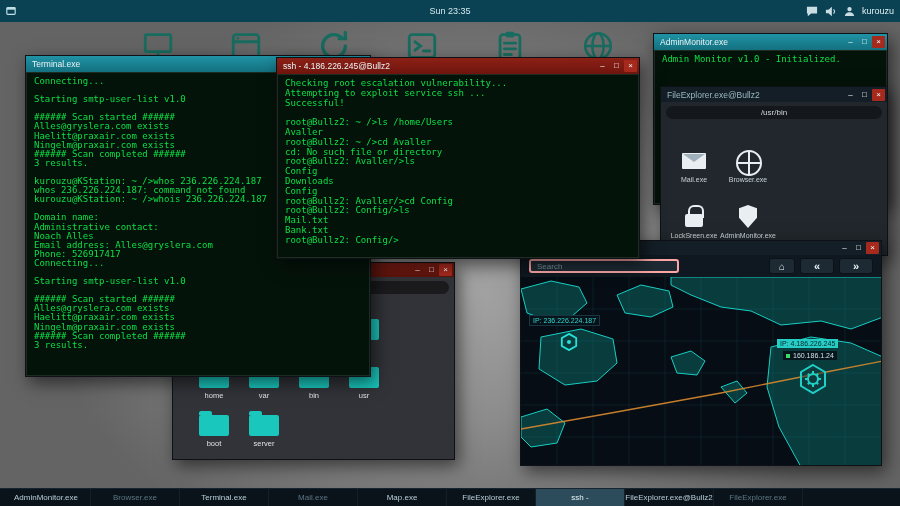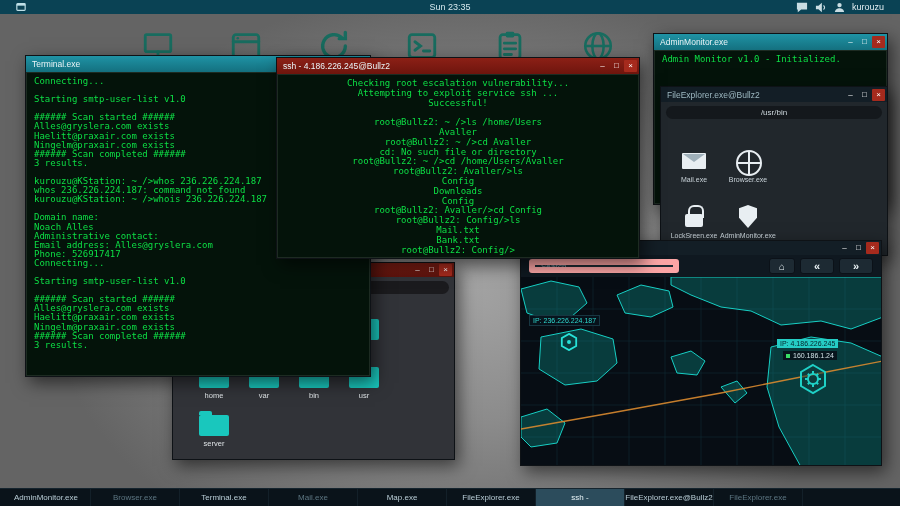--- a/index.html
+++ b/index.html
@@ -1,21 +1,21 @@
 <!DOCTYPE html>
 <html><head>
 <meta charset="utf-8">
 <style>
   *{margin:0;padding:0;box-sizing:border-box;}
   html,body{width:900px;height:506px;overflow:hidden;background:#000;font-family:"Liberation Sans",sans-serif;}
   .stage{position:absolute;top:0;left:0;width:900px;height:506px;overflow:hidden;
     background:radial-gradient(ellipse 420px 300px at 52% 57%, #a3a3a3 0%, #8b8b8b 45%, #757575 75%, #646464 100%);}
 
   
-  .topbar{position:absolute;top:0;left:0;width:900px;height:14px;background:#0a4254;display:flex;align-items:center;padding:0 16px;z-index:20;}
+  .topbar{position:absolute;top:0;left:0;width:900px;height:22px;background:#0a4254;display:flex;align-items:center;padding:0 6px;z-index:20;}
   .clock{position:absolute;left:0;right:0;text-align:center;font-size:9px;color:#d6e9ef;}
   .tb-left{display:flex;align-items:center;gap:4px;}
   .tb-right{margin-left:auto;display:flex;align-items:flex-start;gap:7px;z-index:1;}
   .username{font-size:9px;color:#e3eff3;}
 
   
   .dicon{position:absolute;top:26px;width:40px;height:40px;z-index:1;display:flex;align-items:center;justify-content:center;}
 
   
   .window{position:absolute;border:1px solid #0e1216;box-shadow:4px 6px 16px rgba(0,0,0,.55);background:#20262b;}
@@ -26,21 +26,21 @@
   .wbtn{width:13px;height:12px;line-height:11px;text-align:center;font-size:8px;color:#fff;margin-left:1px;}
   .wbtn.close{background:#a52a1d;border-radius:1px;}
   .tb-teal{background:linear-gradient(#1f93a5,#14707f);}
   .tb-red{background:linear-gradient(#8c2016,#6e150d);}
   .tb-maroon{background:linear-gradient(#7a1d13,#5d130c);}
   .tb-dark{background:#131e26;}
 
   
   .termbody{position:absolute;left:0;right:0;top:16px;bottom:0;background:#04130a;border:1px solid #1d2b22;padding:4px 7px;overflow:hidden;font-family:"DejaVu Sans Mono",monospace;color:#0ddf45;}
   .tline{height:9.1px;line-height:9.1px;font-size:9px;white-space:pre;overflow:hidden;}
-  .ssh-body .tline{height:9.8px;line-height:9.8px;text-align:center;}
+  .ssh-body .tline{height:9.8px;line-height:9.8px;}
 
   
   .fe-body{position:absolute;left:0;right:0;top:15px;bottom:0;background:#21272c;overflow:hidden;}
   .pathbar{margin:4px 5px 0 5px;height:13px;background:#14181c;border-radius:7px;color:#ccd6db;font-size:8px;display:flex;align-items:center;justify-content:center;}
   .bin-grid{display:grid;grid-template-columns:repeat(2,54px);grid-auto-rows:56px;padding:8px 6px 0 6px;}
   .bcell{display:flex;flex-direction:column;align-items:center;justify-content:flex-end;}
   .blabel{font-size:7px;color:#c9d3d9;margin-top:3px;white-space:nowrap;}
   .fi{width:26px;height:24px;position:relative;}
   .fi::before,.fi::after{content:'';position:absolute;}
   .fi.v-mail::before{left:1px;top:4px;width:24px;height:16px;background:#e8eef2;border-radius:1px;}
@@ -55,21 +55,21 @@
   .fe-root-body{position:absolute;left:0;right:0;top:14px;bottom:0;background:#313338;overflow:hidden;}
   .fe-grid{display:grid;grid-template-columns:repeat(4,50px);grid-auto-rows:48px;margin:12px 0 0 16px;}
   .fe-grid > div:nth-of-type(1){grid-column:3;}
   .fcell{display:flex;flex-direction:column;align-items:center;justify-content:flex-end;padding-bottom:2px;}
   .folder-ic{width:30px;height:21px;background:#19c7bd;border-radius:2px;position:relative;}
   .folder-ic::before{content:'';position:absolute;top:-4px;left:0;width:13px;height:4px;background:#19c7bd;border-radius:2px 2px 0 0;}
   .flabel{font-size:7.5px;color:#dde2e5;margin-top:3px;}
 
   
   .map-toolbar{position:absolute;left:0;right:0;top:14px;height:22px;background:#0f1820;display:flex;align-items:center;padding:0 8px;}
-  .search-input{width:150px;height:14px;background:#1d2a33;border:6px solid #fca5a5;border-radius:3px;color:#d7e5ea;font-size:8px;padding:0 6px;outline:none;font-family:"Liberation Sans",sans-serif;}
+  .search-input{width:150px;height:14px;background:#1d2a33;border:2px solid #fca5a5;border-radius:3px;color:#d7e5ea;font-size:8px;padding:0 6px;outline:none;font-family:"Liberation Sans",sans-serif;}
   .search-input::placeholder{color:#7e97a2;}
   .map-btn{height:16px;background:#1d2a33;border:1px solid #0b1118;border-radius:3px;color:#eaf3f6;display:flex;align-items:center;justify-content:center;font-size:11px;}
   .map-btn.home{width:26px;margin-left:auto;font-size:10px;}
   .map-btn.nav{width:34px;margin-left:5px;font-weight:bold;}
   .map-canvas{position:absolute;left:0;right:0;top:36px;bottom:0;background:#070d14;overflow:hidden;}
   .ip-label{position:absolute;font-size:7px;padding:1px 3px;white-space:nowrap;}
   .ip-label.dark{background:rgba(7,18,27,.93);color:#2fd8ce;border:1px solid #173641;}
   .ip-label.lit{background:#25cdc5;color:#05242b;}
   .ip-label.sub{background:rgba(7,18,27,.93);color:#cfe0e6;display:flex;align-items:center;gap:3px;}
   .gdot{width:4px;height:4px;background:#39dd66;display:inline-block;}
@@ -303,20 +303,24 @@
           <div class="fcell">
             <div class="folder-ic"></div>
             <div class="flabel">bin</div>
           </div>
 
           <div class="fcell">
             <div class="folder-ic"></div>
             <div class="flabel">usr</div>
           </div>
 
+          <div class="fcell">
+            <div class="folder-ic"></div>
+            <div class="flabel">boot</div>
+          </div>
 
           <div class="fcell">
             <div class="folder-ic"></div>
             <div class="flabel">server</div>
           </div>
         </div>
     </div>
   </div>
 
   <div class="window z6" style="left:25px;top:55px;width:346px;height:322px;">
@@ -339,22 +343,22 @@
         <div class="tline">Haelitt@praxair.com exists</div>
         <div class="tline">Ningelm@praxair.com exists</div>
         <div class="tline">###### Scan completed ######</div>
         <div class="tline">3 results.</div>
         <div class="tline"></div>
         <div class="tline">kurouzu@KStation: ~ /&gt;whos 236.226.224.187</div>
         <div class="tline">whos 236.226.224.187: command not found</div>
         <div class="tline">kurouzu@KStation: ~ /&gt;whois 236.226.224.187</div>
         <div class="tline"></div>
         <div class="tline">Domain name:</div>
+        <div class="tline">Administrative contact:</div>
         <div class="tline">Noach Alles</div>
-        <div class="tline">Administrative contact:</div>
         <div class="tline">Email address: Alles@gryslera.com</div>
         <div class="tline">Phone: 526917417</div>
         <div class="tline">Connecting...</div>
         <div class="tline"></div>
         <div class="tline">Starting smtp-user-list v1.0</div>
         <div class="tline"></div>
         <div class="tline">###### Scan started ######</div>
         <div class="tline">Alles@gryslera.com exists</div>
         <div class="tline">Haelitt@praxair.com exists</div>
         <div class="tline">Ningelm@praxair.com exists</div>
@@ -376,21 +380,20 @@
     <div class="termbody ssh-body">
 
     <div class="tline">Checking root escalation vulnerability...</div>
         <div class="tline">Attempting to exploit service ssh ...</div>
         <div class="tline">Successful!</div>
         <div class="tline"></div>
         <div class="tline">root@Bullz2: ~ /&gt;ls /home/Users</div>
         <div class="tline">Avaller</div>
         <div class="tline">root@Bullz2: ~ /&gt;cd Avaller</div>
         <div class="tline">cd: No such file or directory</div>
-        <div class="tline">root@Bullz2: ~ /&gt;cd /home/Users/Avaller</div>
         <div class="tline">root@Bullz2: Avaller/&gt;ls</div>
         <div class="tline">Config</div>
         <div class="tline">Downloads</div>
         <div class="tline">Config</div>
         <div class="tline">root@Bullz2: Avaller/&gt;cd Config</div>
         <div class="tline">root@Bullz2: Config/&gt;ls</div>
         <div class="tline">Mail.txt</div>
         <div class="tline">Bank.txt</div>
         <div class="tline">root@Bullz2: Config/&gt;</div>
       </div>

